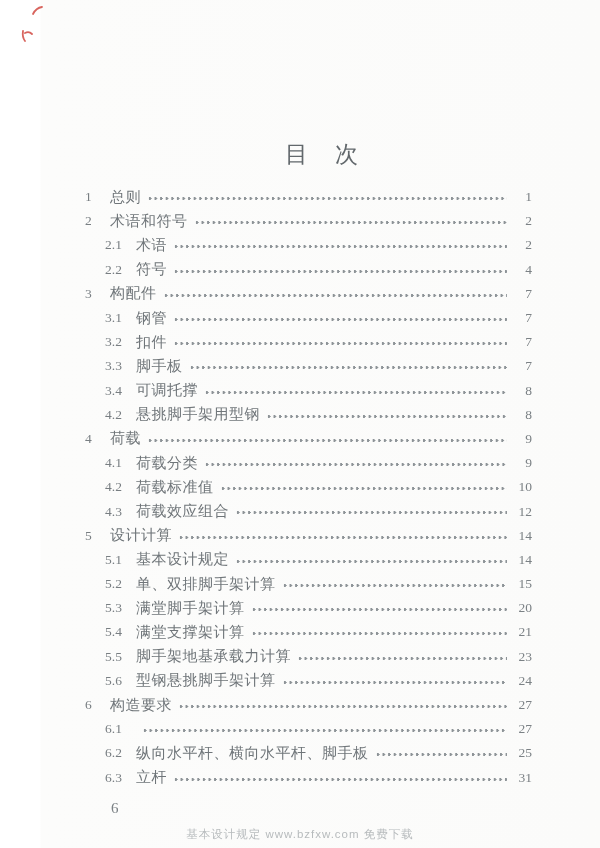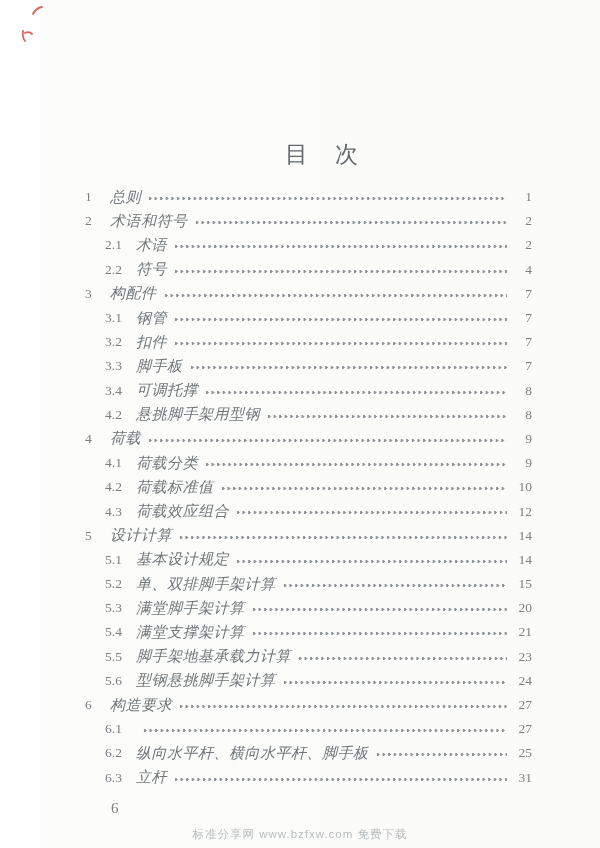--- a/index.html
+++ b/index.html
@@ -44,21 +44,21 @@
     white-space: nowrap;
   }
   .row .num {
     flex: 0 0 auto;
     font-size: 13.5px;
     color: #787e82;
   }
   .level1 .num { width: 25px; }
   .level2 { padding-left: 20px; }
   .level2 .num { width: 31px; }
-  .row .entry-title { flex: 0 0 auto; letter-spacing: .5px; font-style: italic; }
+  .row .entry-title { flex: 0 0 auto; letter-spacing: .5px; }
   .leader {
     flex: 1 1 auto;
     height: 24.2px;
     margin: 0 5px 0 7px;
     background-image: radial-gradient(circle at 2px 13.6px, #8d9397 1.25px, rgba(141,147,151,0) 1.55px);
     background-size: 5.6px 24.2px;
     background-repeat: repeat-x;
   }
   .row .pg {
     flex: 0 0 auto;
@@ -250,14 +250,14 @@
       <div class="row level2">
         <span class="num">6.3</span>
         <span class="entry-title">立杆</span>
         <span class="leader"></span>
         <span class="pg">31</span>
       </div>
     </div>
 
   <div class="folio">6</div>
 
-  <div class="footer">标准分享网 www.bzfxw.com 免费下载</div>
+  <div class="footer">基本设计规定 www.bzfxw.com 免费下载</div>
 </div>
 
 </body></html>

